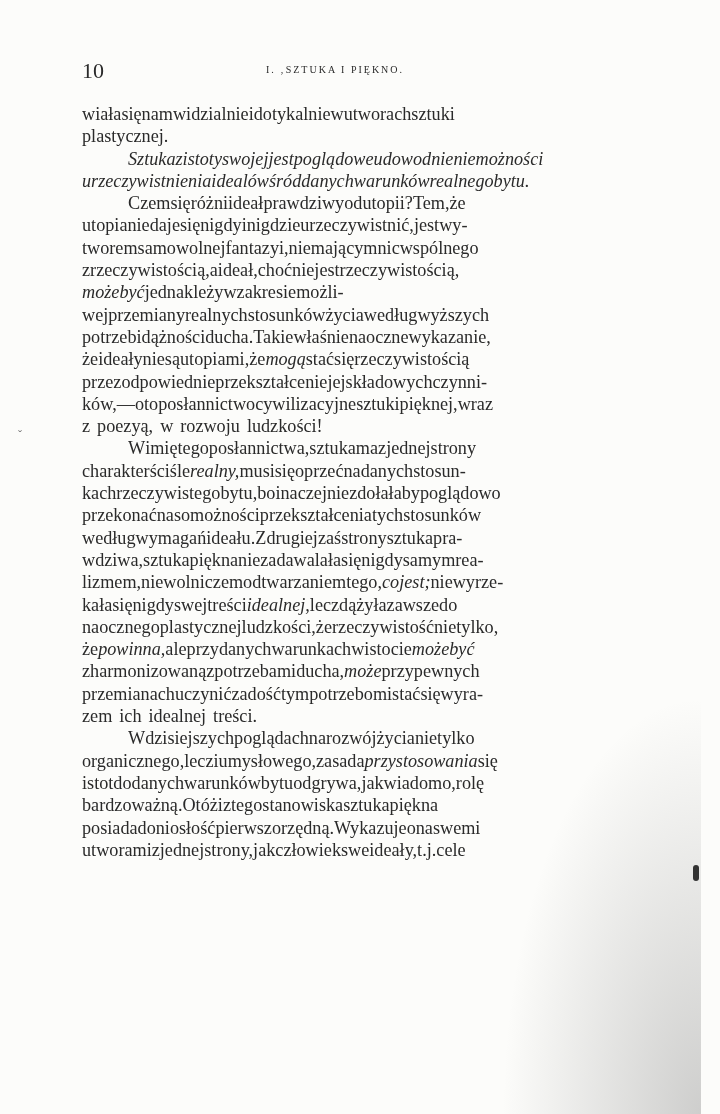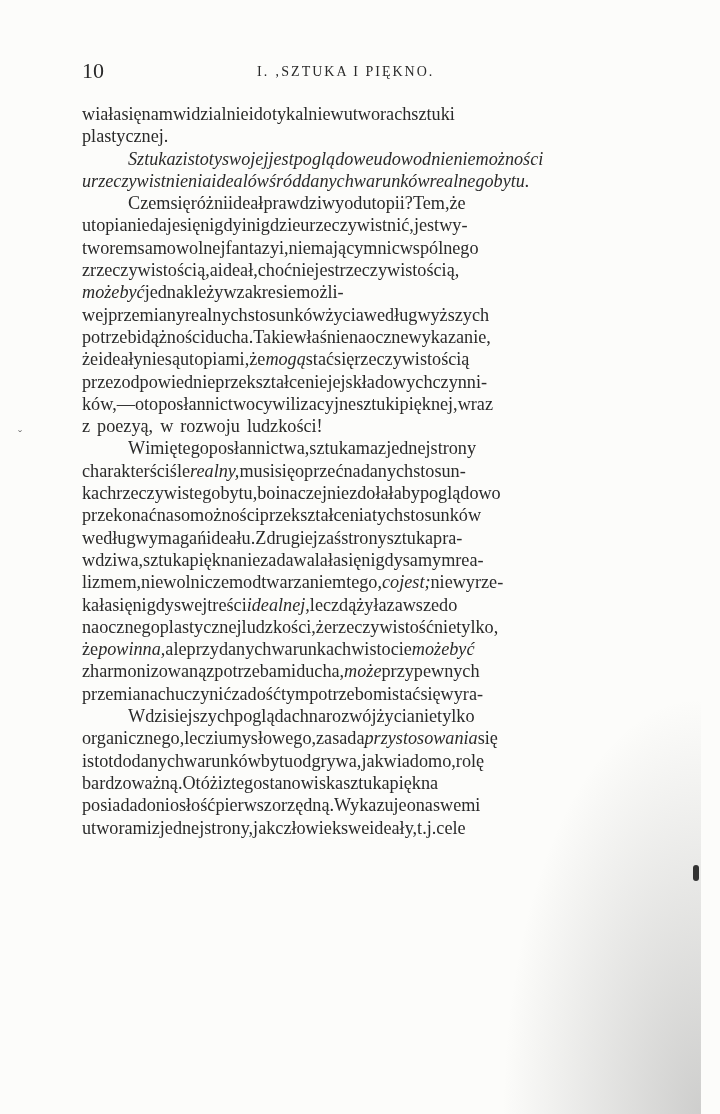--- a/index.html
+++ b/index.html
@@ -5,21 +5,21 @@
   html, body { margin:0; padding:0; }
   body {
     width:720px; height:1114px; overflow:hidden; position:relative;
     background:#fcfcfa;
     font-family:"Liberation Serif","DejaVu Serif",serif;
     color:#2a2a2a;
   }
   .page { position:absolute; left:0; top:0; width:701px; height:1114px; }
   .header { position:absolute; top:58px; left:82px; width:600px; height:30px; }
   .page-num { position:absolute; left:0; top:0; font-size:22px; }
-  .running-head { position:absolute; left:175px; top:6px; font-size:14px; letter-spacing:2px; }
+  .running-head { position:absolute; left:184px; top:6px; font-size:10px; letter-spacing:2px; }
   .body-text { position:absolute; top:103px; left:82px; width:590px; }
   .line {
     height:22.3px; line-height:22.3px; font-size:18.2px;
     text-align:justify; text-align-last:justify; white-space:nowrap;
     display:flex; justify-content:flex-start;
   }
   .line.indent { padding-left:46px; }
   .line.last { justify-content:flex-start; gap:7px;align-items:flex-end; }
   .line span.w { display:inline-block; }
   i, .it { font-style:italic; }
@@ -300,20 +300,26 @@
         <span class="w">przemianach</span>
         <span class="w">uczynić</span>
         <span class="w">zadość</span>
         <span class="w">tym</span>
         <span class="w">potrzebom</span>
         <span class="w">i</span>
         <span class="w">stać</span>
         <span class="w">się</span>
         <span class="w">wyra-</span>
       </div>
+      <div class="line last">
+        <span class="w">zem</span>
+        <span class="w">ich</span>
+        <span class="w">idealnej</span>
+        <span class="w">treści.</span>
+      </div>
       <div class="line indent">
         <span class="w">W</span>
         <span class="w">dzisiejszych</span>
         <span class="w">poglądach</span>
         <span class="w">na</span>
         <span class="w">rozwój</span>
         <span class="w">życia</span>
         <span class="w">nie</span>
         <span class="w">tylko</span>
       </div>

